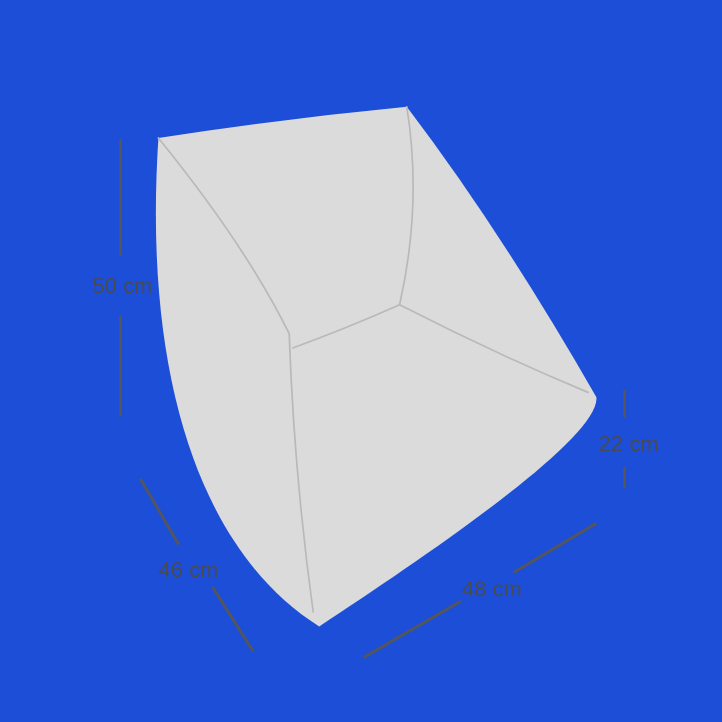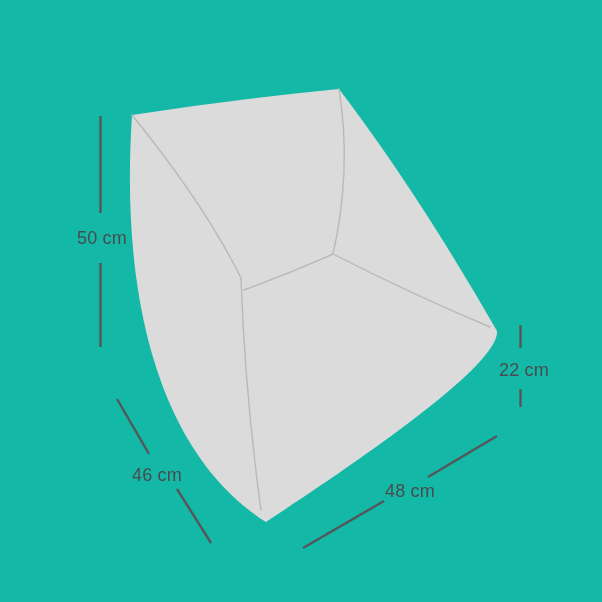--- a/index.html
+++ b/index.html
@@ -8,21 +8,21 @@
     width: 602px;
     height: 602px;
     background: #ffffff;
     overflow: hidden;
     font-family: "Liberation Sans", sans-serif;
   }
   .stage {
     position: relative;
     width: 602px;
     height: 602px;
-    background: #14b8a6;
+    background: #1d4ed8;
   }
   svg { display: block; }
   .chair-body {
     stroke: none;
   }
   .seam {
     fill: none;
     stroke-width: 1.4px;
     stroke-linecap: round;
   }

